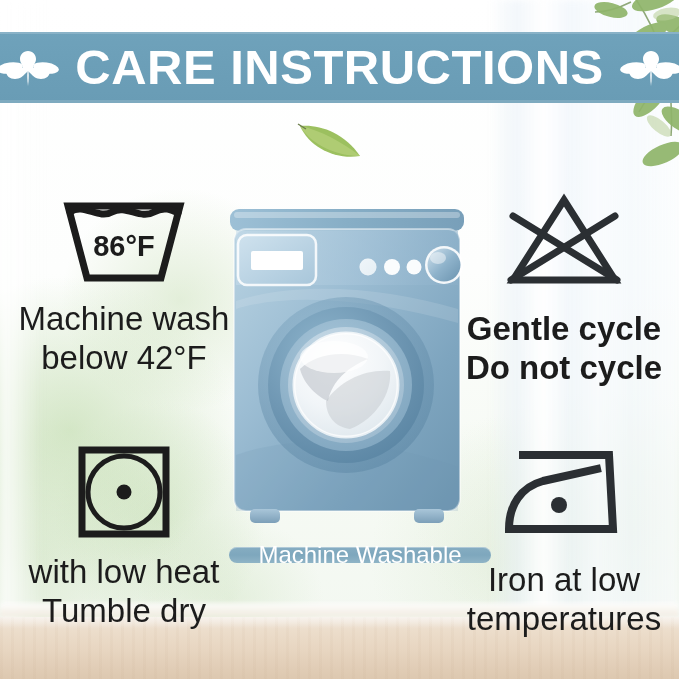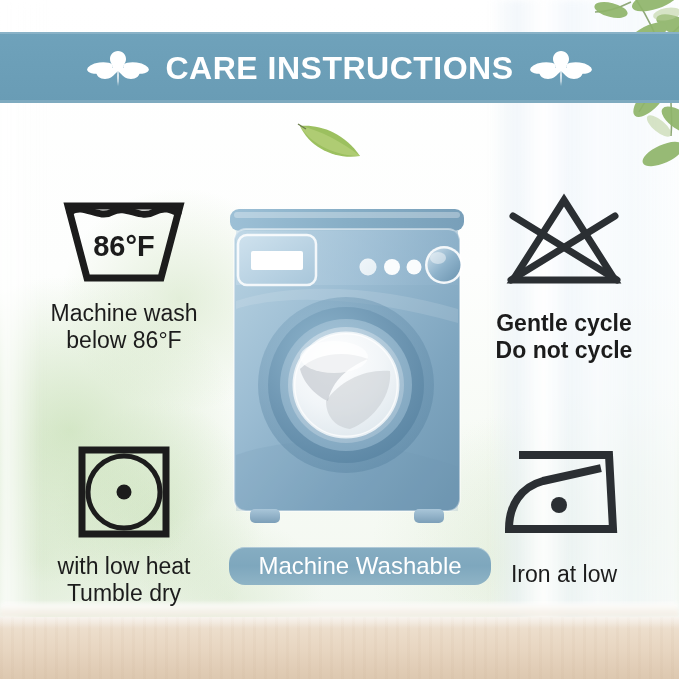--- a/index.html
+++ b/index.html
@@ -77,51 +77,51 @@
   }
   #banner::before {
     content:""; position:absolute; left:0; right:0; top:0; height:2px;
     background:rgba(255,255,255,.18);
   }
   #banner::after {
     content:""; position:absolute; left:0; right:0; bottom:0; height:3px;
     background:rgba(255,255,255,.14);
   }
   .banner-title {
-    color:#ffffff; font-size:32px; font-weight:bold;
+    color:#ffffff; font-size:49px; font-weight:bold;
     letter-spacing:.5px; white-space:nowrap;
     line-height:1;
   }
   .ornament { width:62px; height:48px; flex:0 0 auto; }
   .ornament svg { display:block; width:100%; height:100%; }
 
   
   .cell { position:absolute; z-index:4; text-align:center; }
   .cell .glyph { display:flex; align-items:center; justify-content:center;text-align:center; }
   .cell .cap {
-    color:#1c1c1c; font-size:23px; line-height:1.17; white-space:nowrap;
+    color:#1c1c1c; font-size:33px; line-height:1.17; white-space:nowrap;
   }
   #cell-wash    { left:14px;  top:188px;  width:220px; }
   #cell-bleach  { left:455px; top:188px;  width:218px; }
   #cell-dry     { left:14px;  top:440px;  width:220px; }
   #cell-iron    { left:455px; top:440px;  width:218px; }
   #cell-wash   .glyph, #cell-bleach .glyph { height:104px; }
   #cell-dry    .glyph, #cell-iron   .glyph { height:104px; }
   #cell-wash   .cap { margin-top:8px; }
   #cell-bleach .cap { margin-top:18px;font-weight:bold; }
   #cell-dry    .cap { margin-top:9px; }
   #cell-iron   .cap { margin-top:17px; }
 
   
   #machine { position:absolute; left:222px; top:205px; width:250px; height:330px; z-index:4; }
   #machine svg { display:block; width:100%; height:100%; }
 
   
   #badge {
-    position:absolute; left:229px; top:547px; width:262px; height:38px;
+    position:absolute; left:229px; top:547px; width:262px; height:16px;
     background:linear-gradient(180deg,#86adc2 0%,#7ea7bd 50%,#8fb4c6 100%);
     border-radius:16px; z-index:5;
     display:flex; align-items:center; justify-content:center;
     box-shadow:inset 0 1px 0 rgba(255,255,255,.35);
   }
   #badge .btxt {
     color:#ffffff; font-size:24px; line-height:1; white-space:nowrap;
   }
   
   #leaf-float { position:absolute; left:296px; top:116px; width:70px; height:46px; z-index:4; }
@@ -292,21 +292,21 @@
 <div class="cell" id="cell-wash">
   <div class="glyph">
     <svg width="128" height="100" viewBox="0 0 128 100">
       <path d="M8 16 L120 16 L101 88 L27 88 Z" fill="none" stroke="#1c1c1c" stroke-width="7" stroke-linejoin="miter"></path>
       <path d="M10 22 C24 12 38 30 52 22 C66 14 80 30 94 22 C104 16 112 20 118 23" fill="none" stroke="#1c1c1c" stroke-width="7" stroke-linecap="round"></path>
       <text x="64" y="66" text-anchor="middle" fill="#1c1c1c" font-family="Liberation Sans, sans-serif" font-size="29" font-weight="bold">86°F</text>
     </svg>
   </div>
   <div class="cap">
     <div>Machine wash</div>
-    <div>below 86°F</div>
+    <div>below 42°F</div>
   </div>
 </div>
 
 <div class="cell" id="cell-bleach">
   <div class="glyph">
     <svg width="118" height="100" viewBox="0 0 118 100">
       <path d="M59 10 L110 90 L8 90 Z" fill="none" stroke="#2b2f33" stroke-width="7" stroke-linejoin="miter"></path>
       <line x1="8" y1="26" x2="112" y2="90" stroke="#2b2f33" stroke-width="7" stroke-linecap="round"></line>
       <line x1="110" y1="26" x2="6" y2="90" stroke="#2b2f33" stroke-width="7" stroke-linecap="round"></line>
     </svg>
@@ -333,18 +333,19 @@
 
 <div class="cell" id="cell-iron">
   <div class="glyph">
     <svg width="122" height="98" viewBox="0 0 122 98">
       <path d="M20 12 L106 12 L110 86 L6 86 C6 62 18 44 40 38 L94 26" fill="none" stroke="#2b2f33" stroke-width="8" stroke-linejoin="miter" stroke-linecap="square"></path>
       <circle cx="56" cy="62" r="8" fill="#2b2f33"></circle>
     </svg>
   </div>
   <div class="cap">
     <div>Iron at low</div>
+    <div>temperatures</div>
   </div>
 </div>
 
 <div id="badge">
   <span class="btxt">Machine Washable</span>
 </div>
 
 </body></html>

